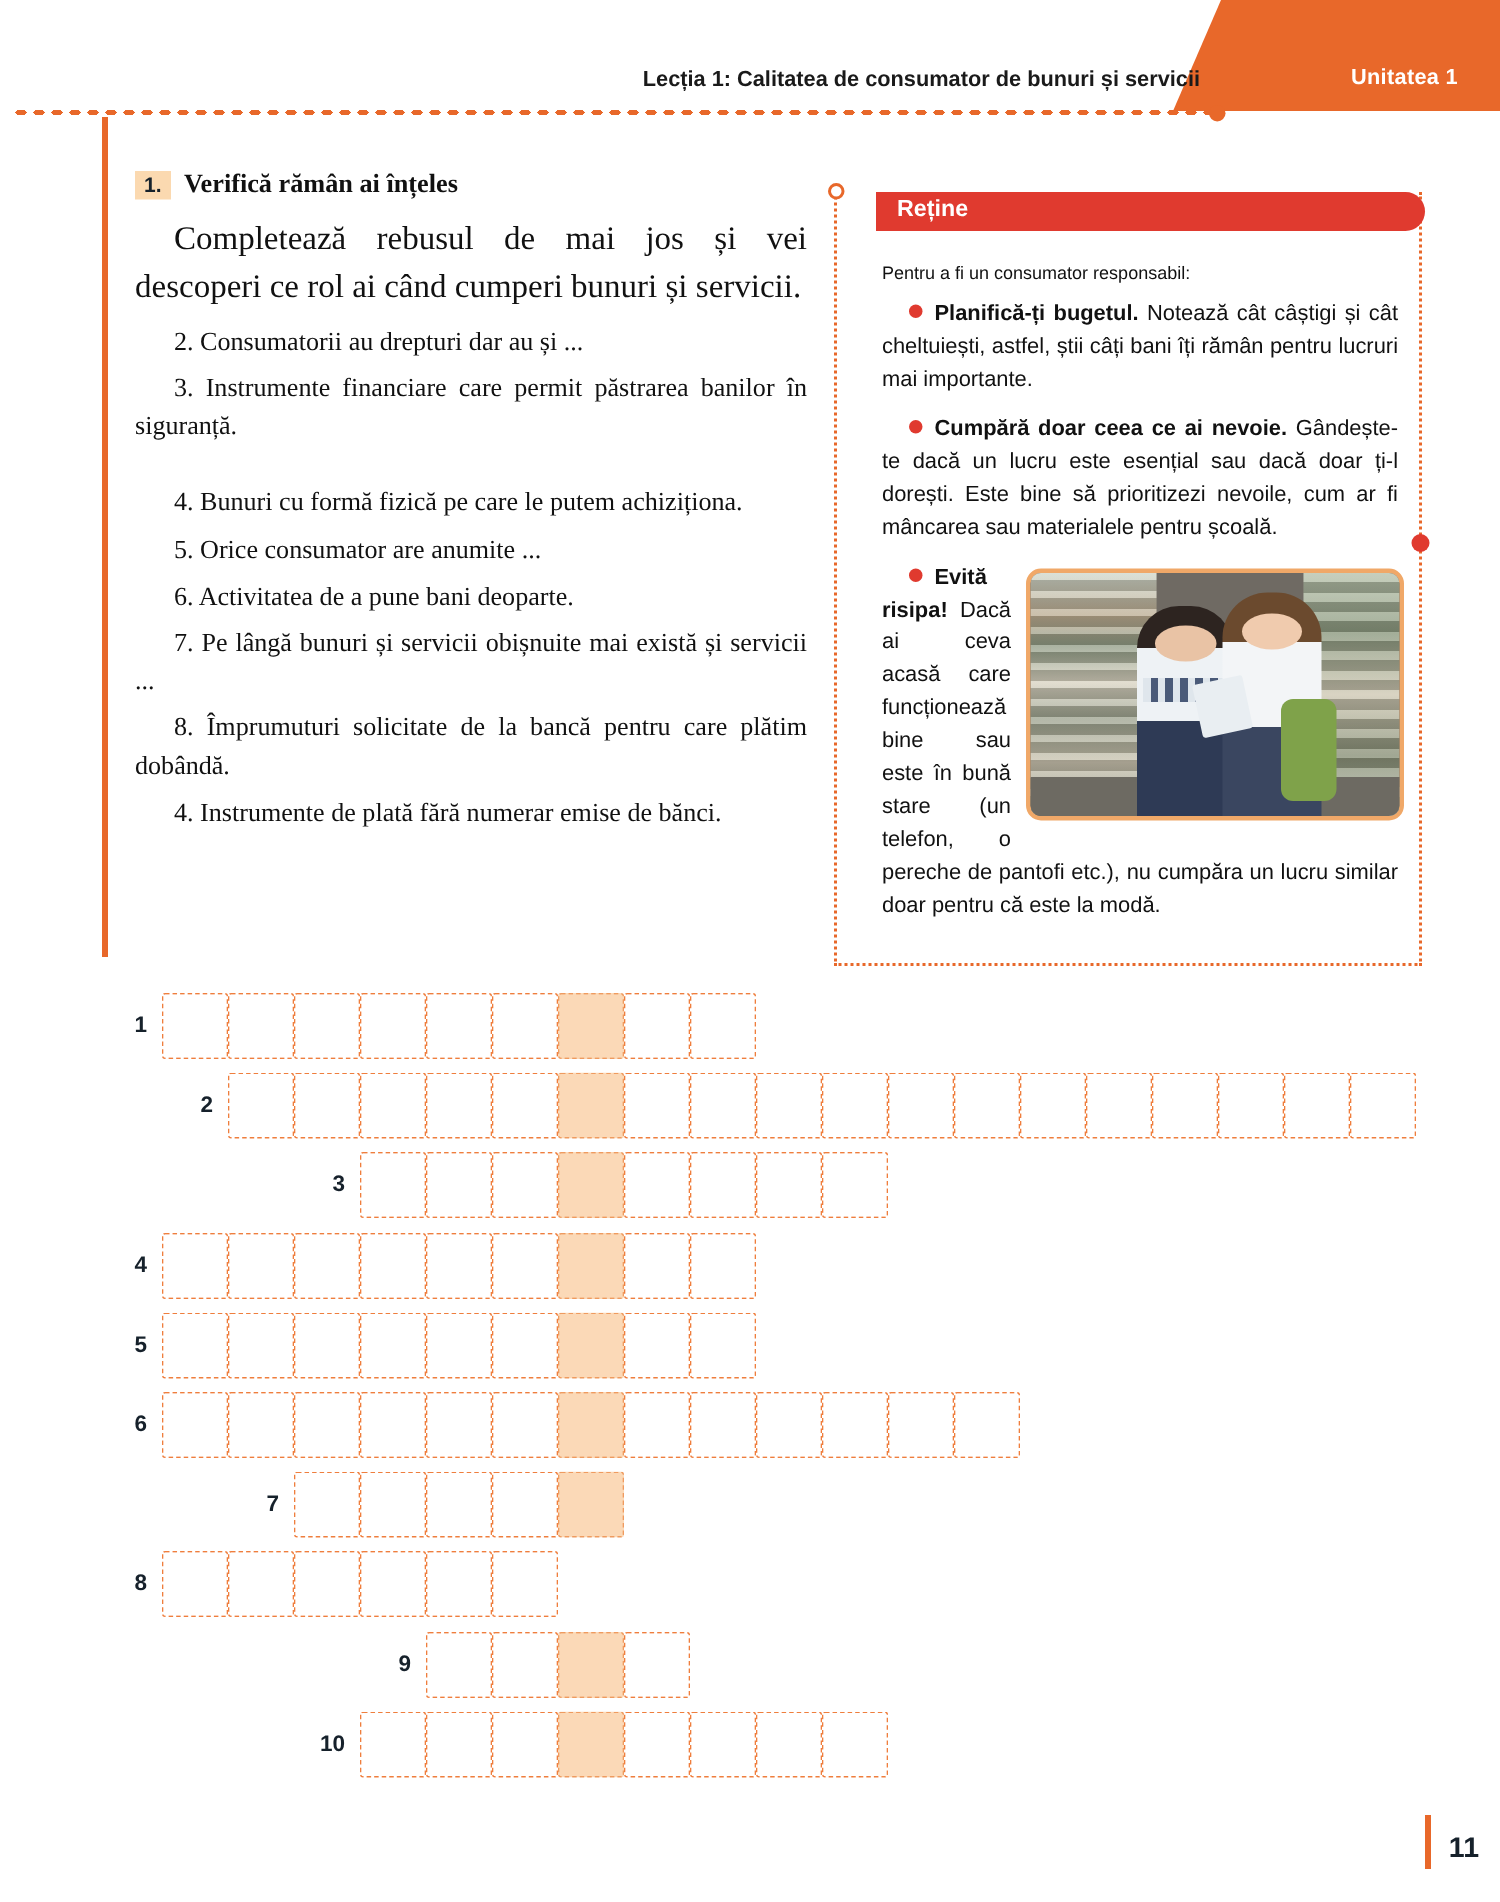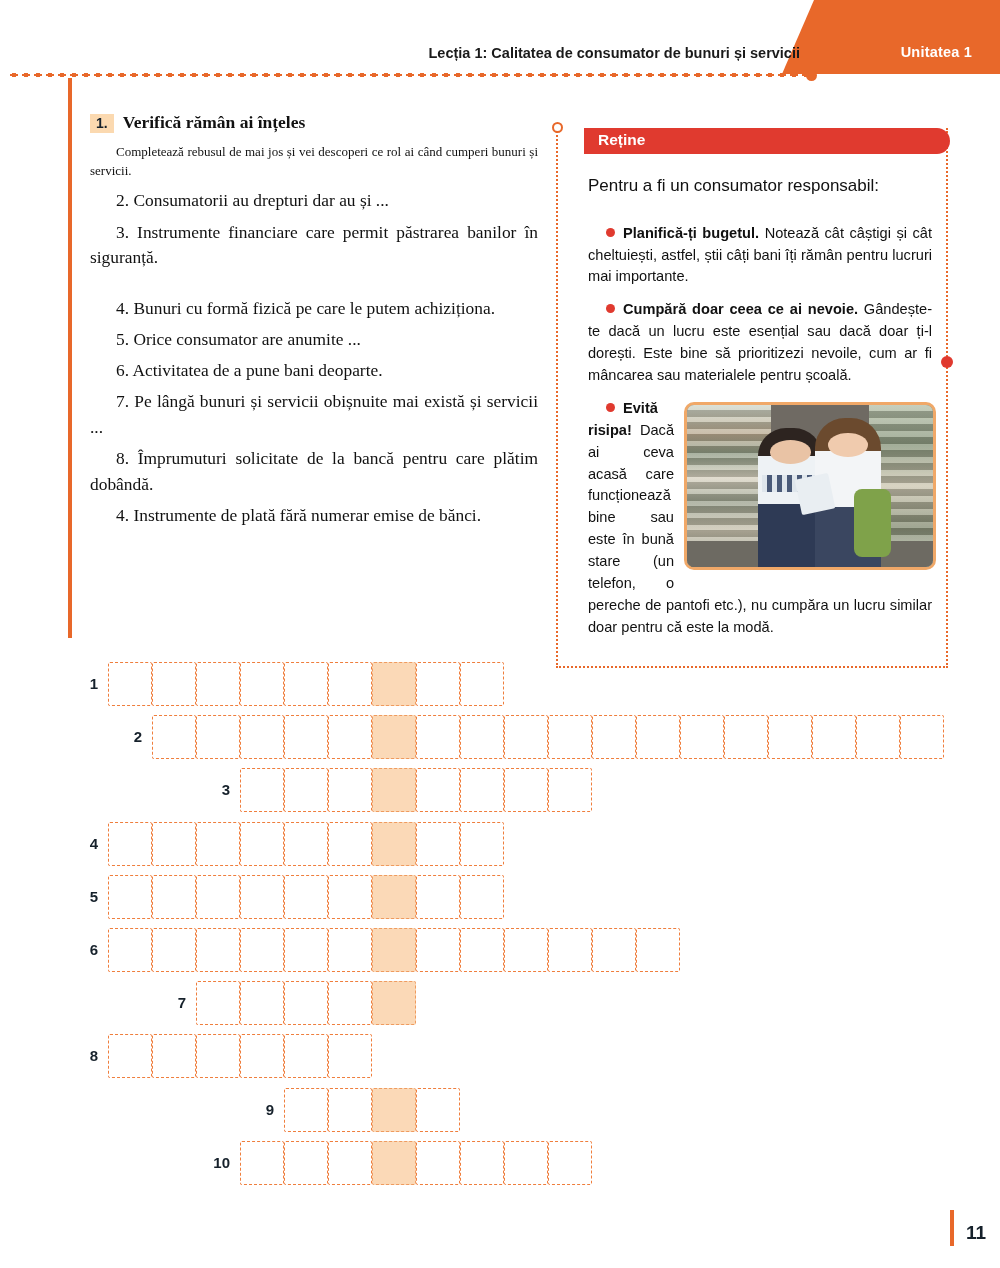--- a/index.html
+++ b/index.html
@@ -90,21 +90,21 @@
     padding: 2px 6px 3px 6px;
     line-height: 1;
   }
   .task-title {
     font-family: "Liberation Serif", serif;
     font-weight: bold;
     font-size: 17.5px;
     color: #111;
   }
   .para {
-    font-size: 13px;
+    font-size: 22px;
     line-height: 1.46;
     color: #111;
     text-align: justify;
     margin: 0 0 2px 0;
     text-indent: 26px;
   }
   .clue {
     font-size: 17.4px;
     line-height: 1.47;
     color: #111;
@@ -157,23 +157,23 @@
     width: 12px; height: 12px;
     border-radius: 50%;
     background: #e03a2f;
   }
   .retine-body {
     position: relative;
     padding-top: 30px;
   }
   .r-lead {
     font-family: "Liberation Sans", sans-serif;
-    font-size: 17px;
+    font-size: 12px;
     color: #111;
-    margin: 0 0 24px 0;
+    margin: 0 0 8px 0;
     line-height: 1.45;
   }
   .r-item {
     font-family: "Liberation Sans", sans-serif;
     font-size: 14.6px;
     line-height: 1.5;
     color: #111;
     margin: 0 0 11px 0;
     text-align: justify;
   }

